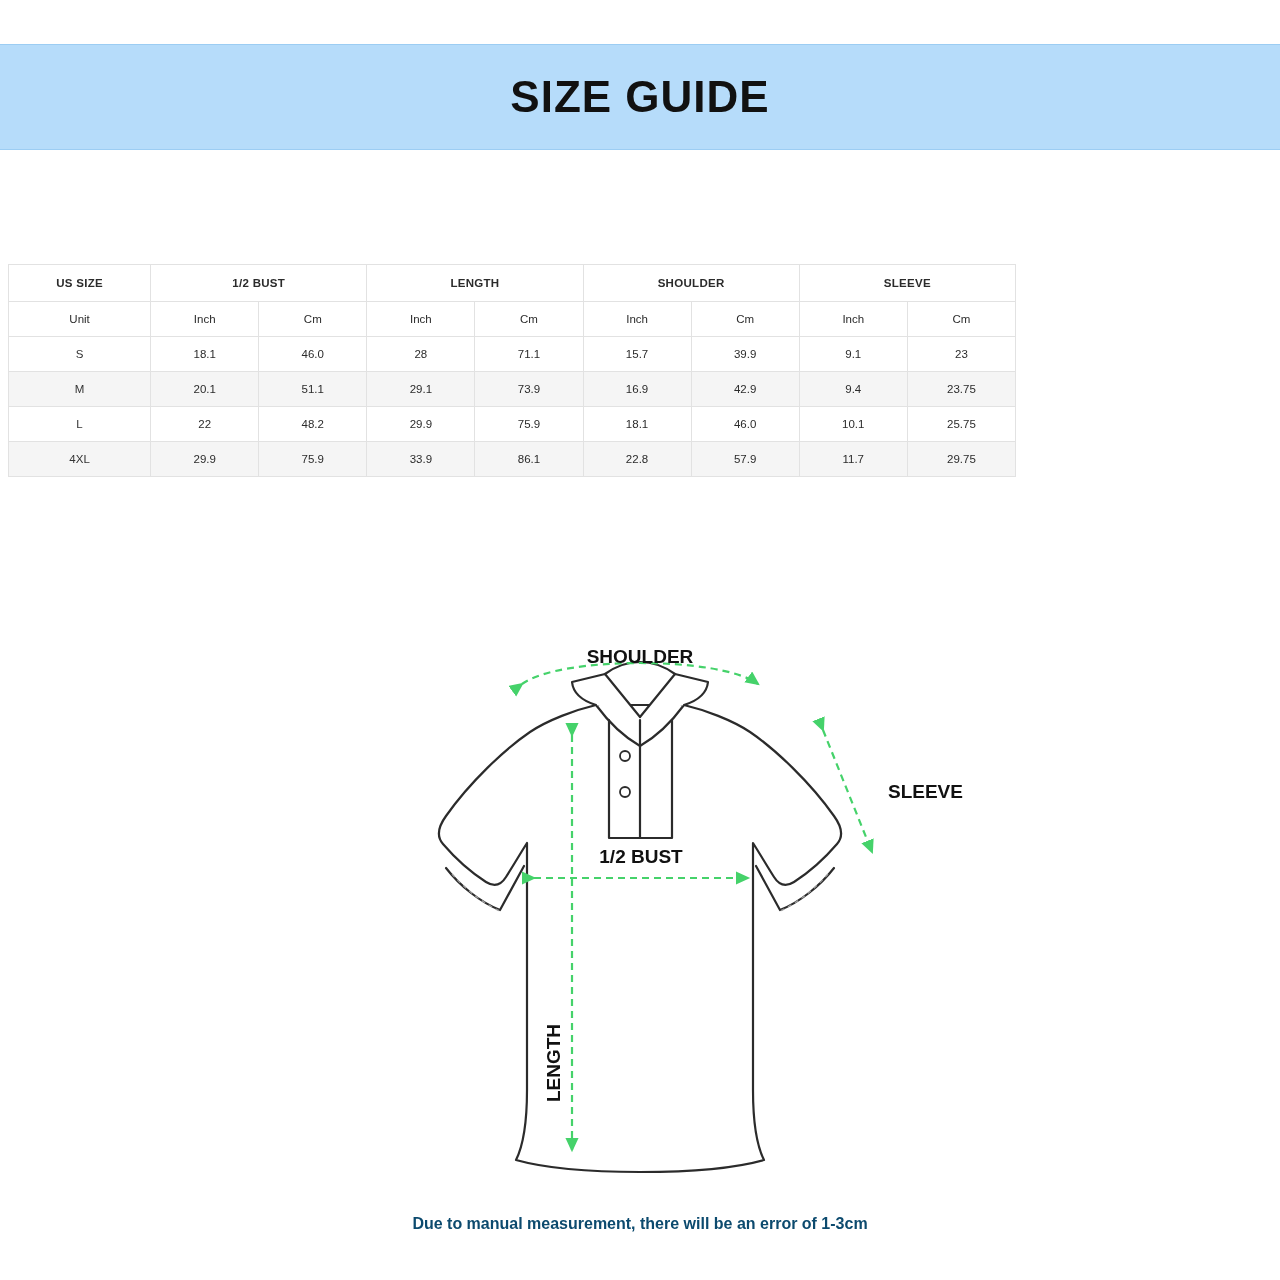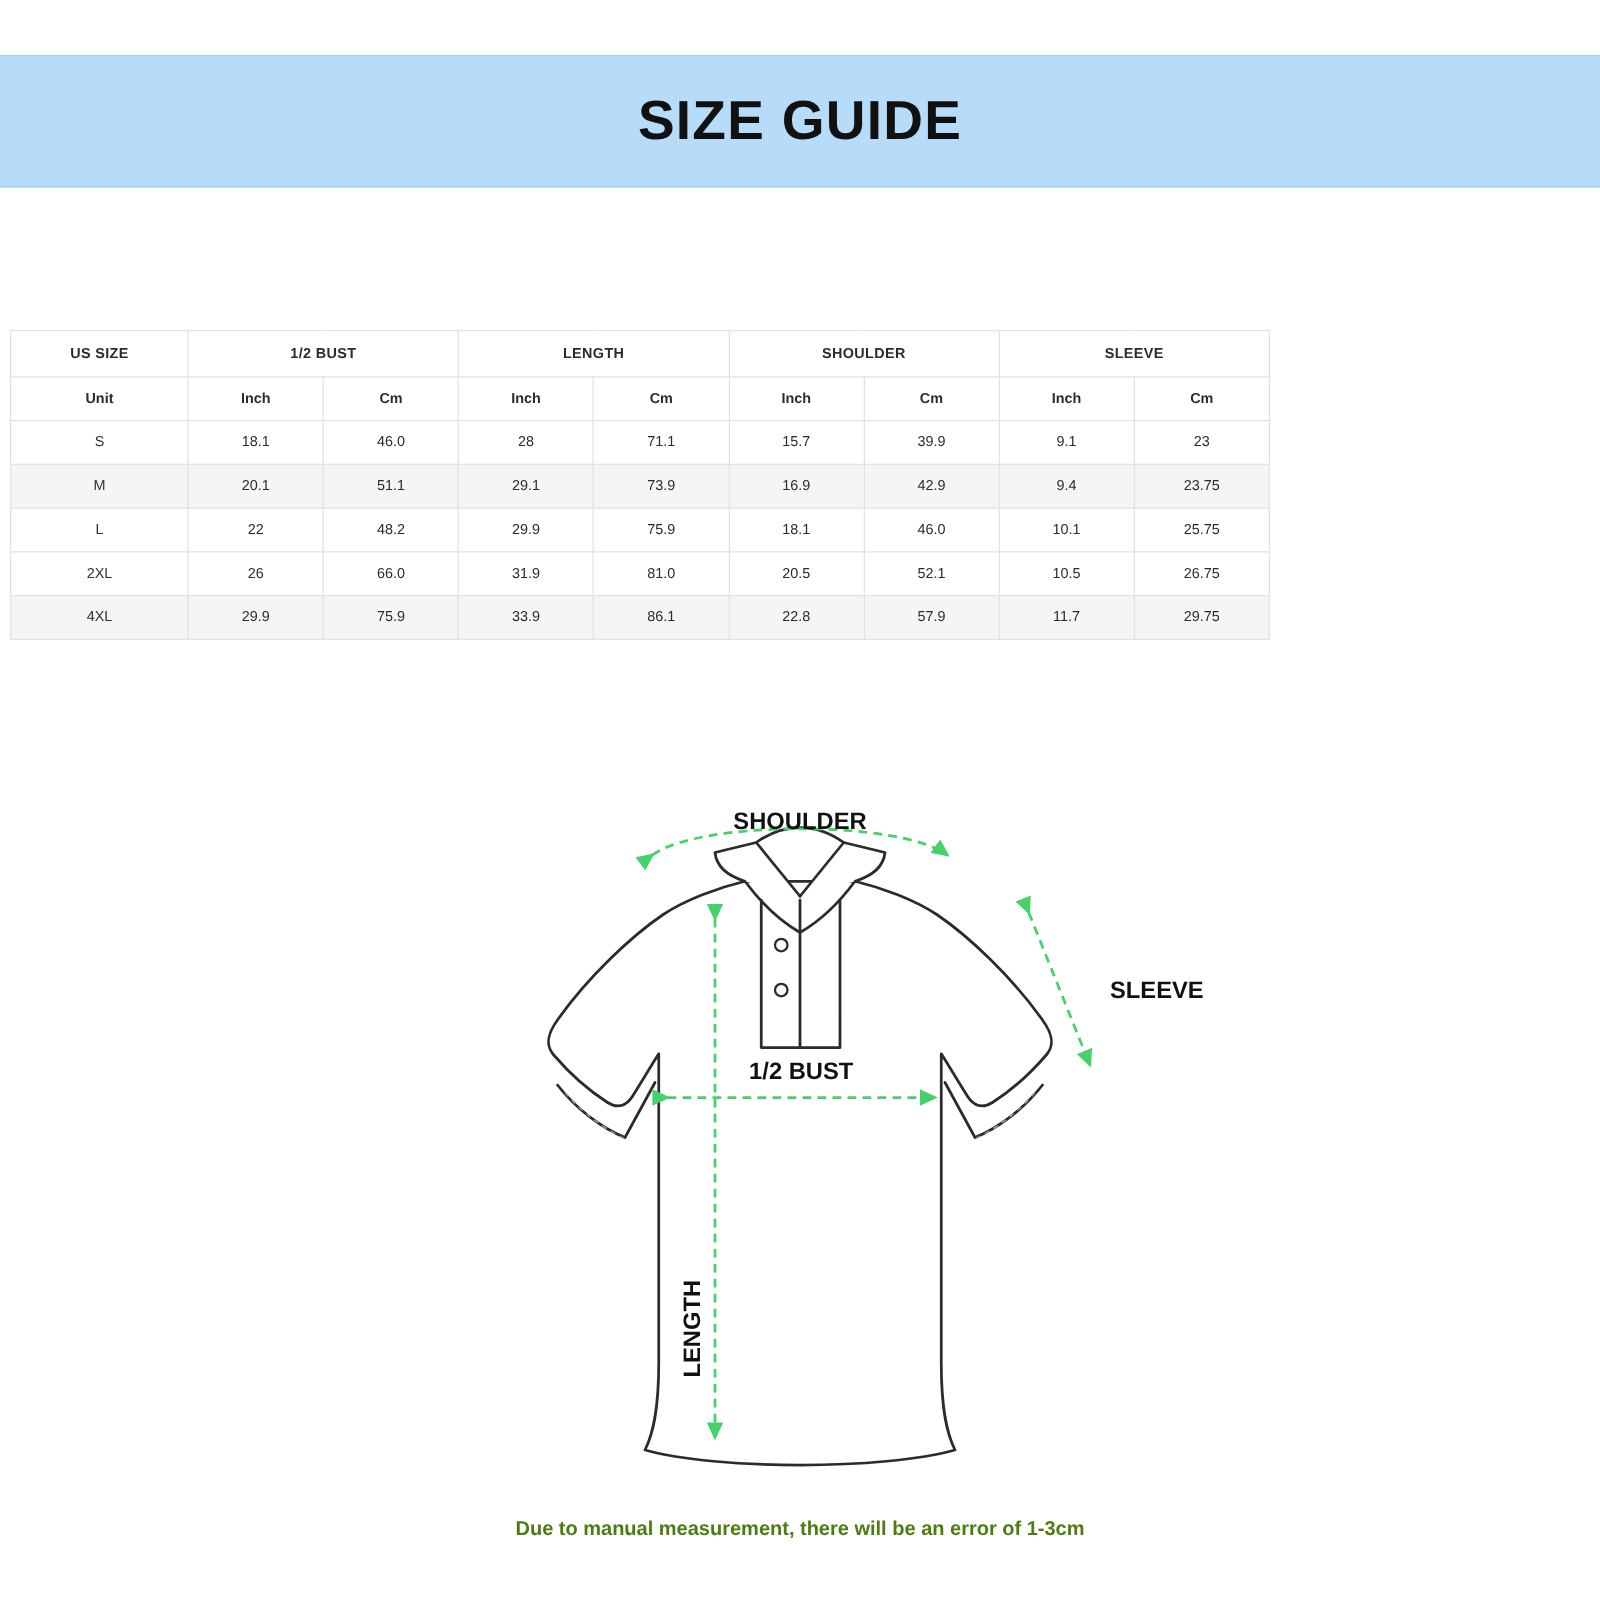--- a/index.html
+++ b/index.html
@@ -59,21 +59,21 @@
     padding: 0;
     font-weight: normal;
   }
   table.size-table thead tr.group-row th {
     font-weight: bold;
     font-size: 11.5px;
     letter-spacing: .3px;
     height: 36px;
   }
   table.size-table thead tr.unit-row th {
-    font-weight: bold;
+    font-weight: normal;
     font-size: 11.5px;
     height: 34px;
   }
   table.size-table tbody tr.alt td {
     background: #f5f5f5;
   }
   table.size-table tbody td.size-cell {
     color: #333;
   }
   col.c-size { width: 14.2%; }
@@ -89,21 +89,21 @@
   }
   .illo svg { display: block; }
 
   
   .footer-note {
     position: absolute;
     left: 0;
     top: 1215px;
     width: 1280px;
     text-align: center;
-    color: #4d7c0f;
+    color: #0c4a6e;
     font-size: 16px;
     font-weight: bold;
   }
 </style>
 </head>
 <body>
 
 <div class="header-band">
   <div class="header-title">SIZE GUIDE</div>
 </div>
@@ -167,31 +167,20 @@
       <tr>
         <td class="size-cell">L</td>
         <td>22</td>
         <td>48.2</td>
         <td>29.9</td>
         <td>75.9</td>
         <td>18.1</td>
         <td>46.0</td>
         <td>10.1</td>
         <td>25.75</td>
-      </tr>
-      <tr>
-        <td class="size-cell">2XL</td>
-        <td>26</td>
-        <td>66.0</td>
-        <td>31.9</td>
-        <td>81.0</td>
-        <td>20.5</td>
-        <td>52.1</td>
-        <td>10.5</td>
-        <td>26.75</td>
       </tr>
       <tr class="alt">
         <td class="size-cell">4XL</td>
         <td>29.9</td>
         <td>75.9</td>
         <td>33.9</td>
         <td>86.1</td>
         <td>22.8</td>
         <td>57.9</td>
         <td>11.7</td>

